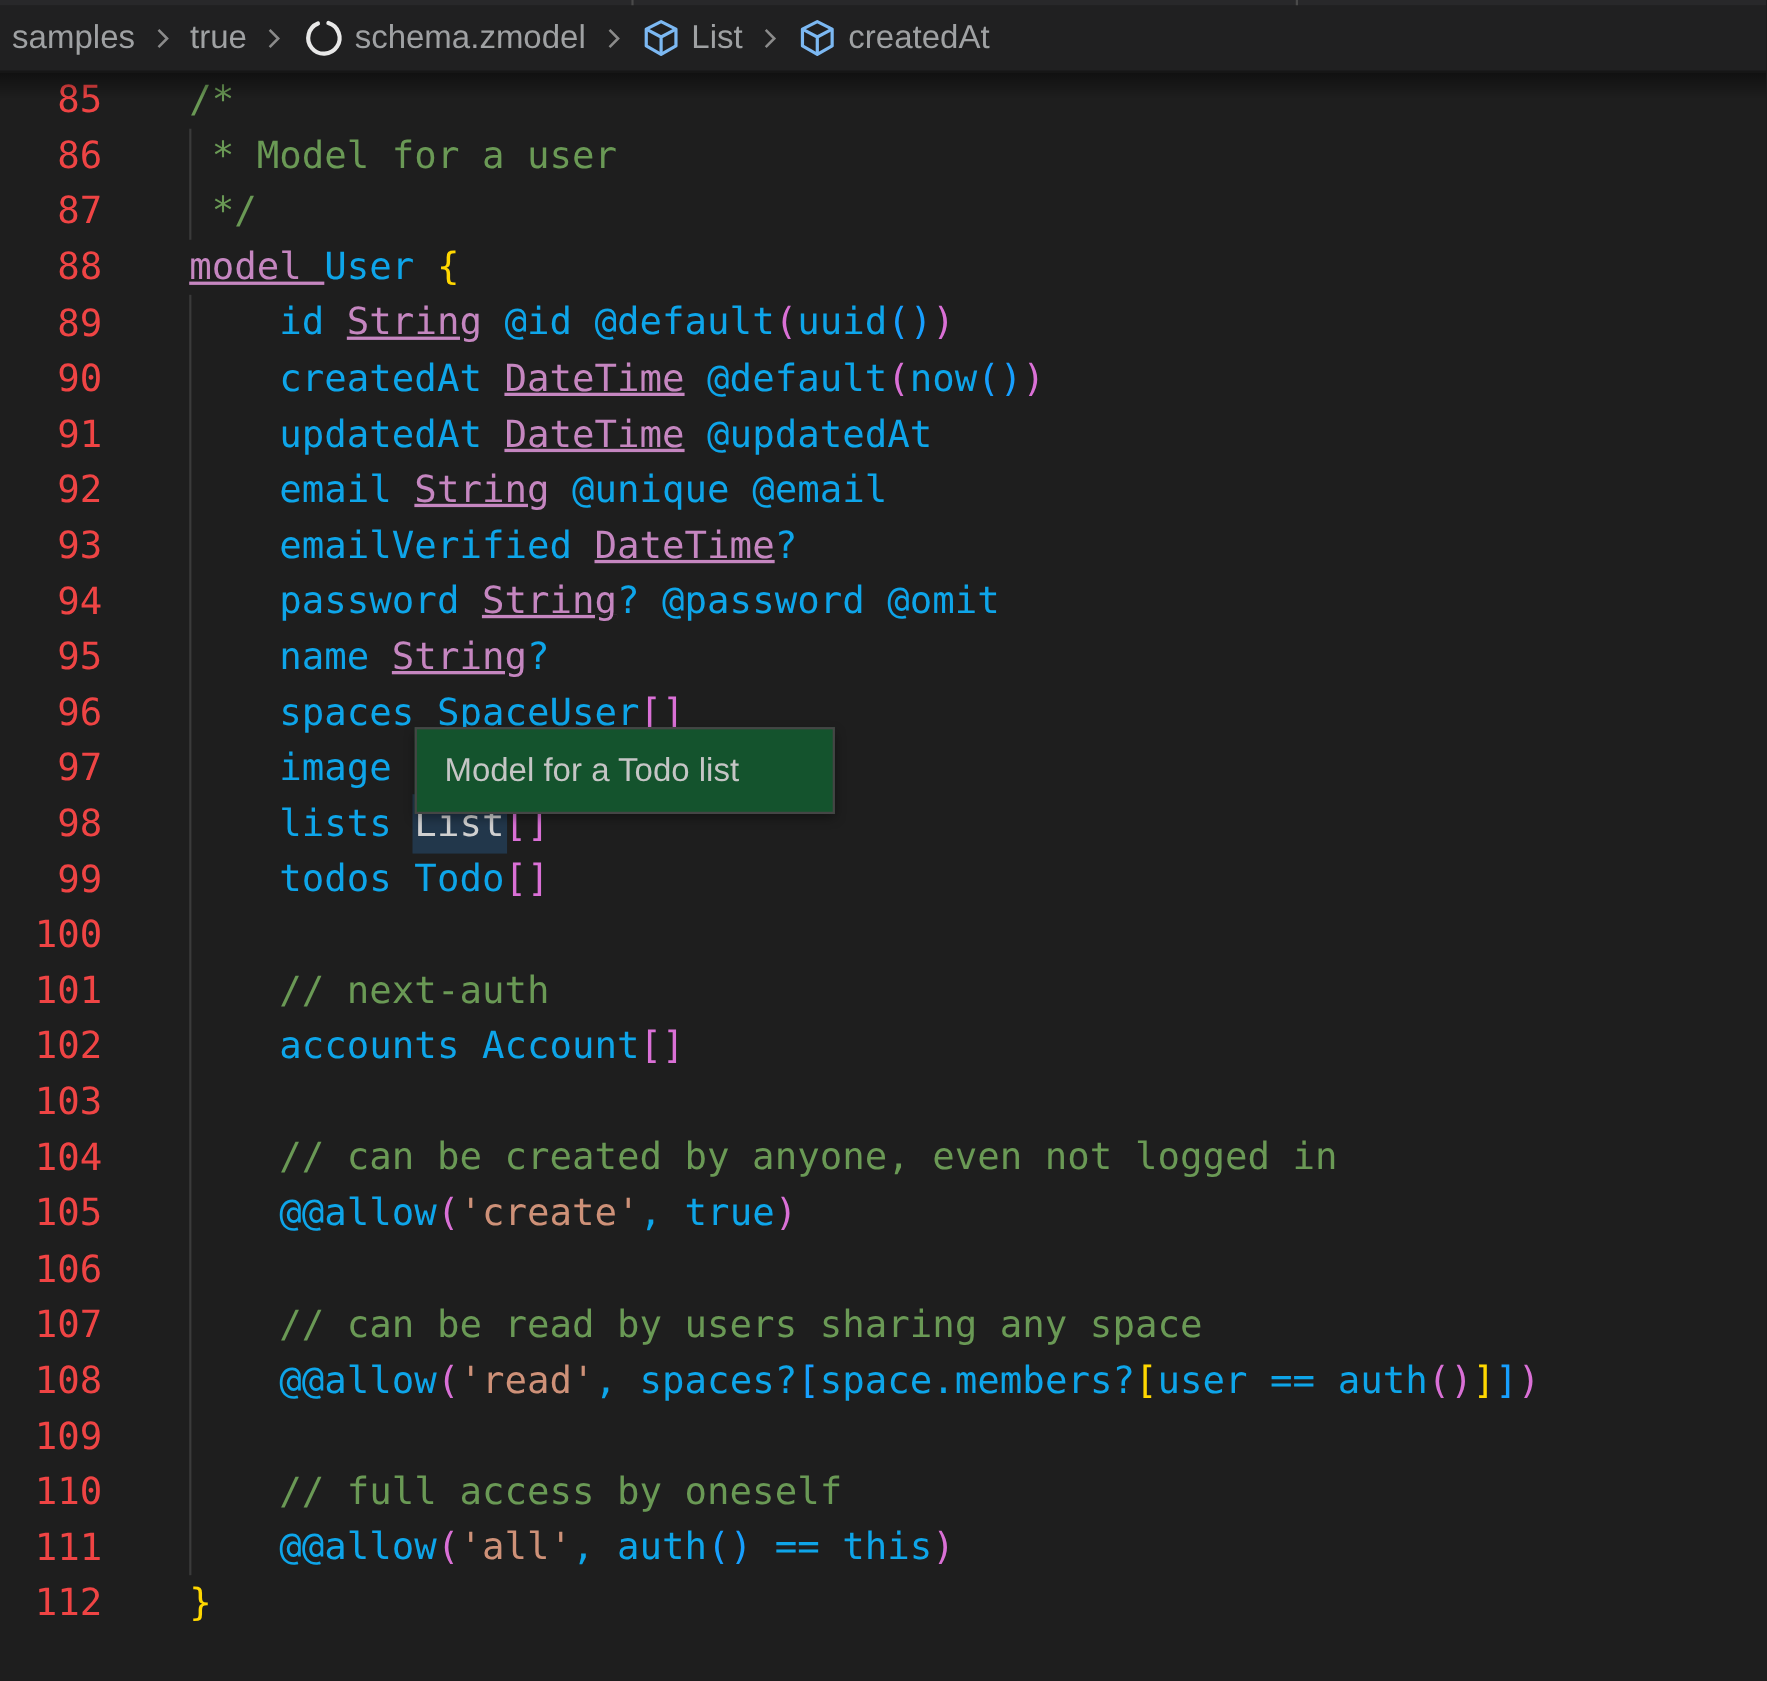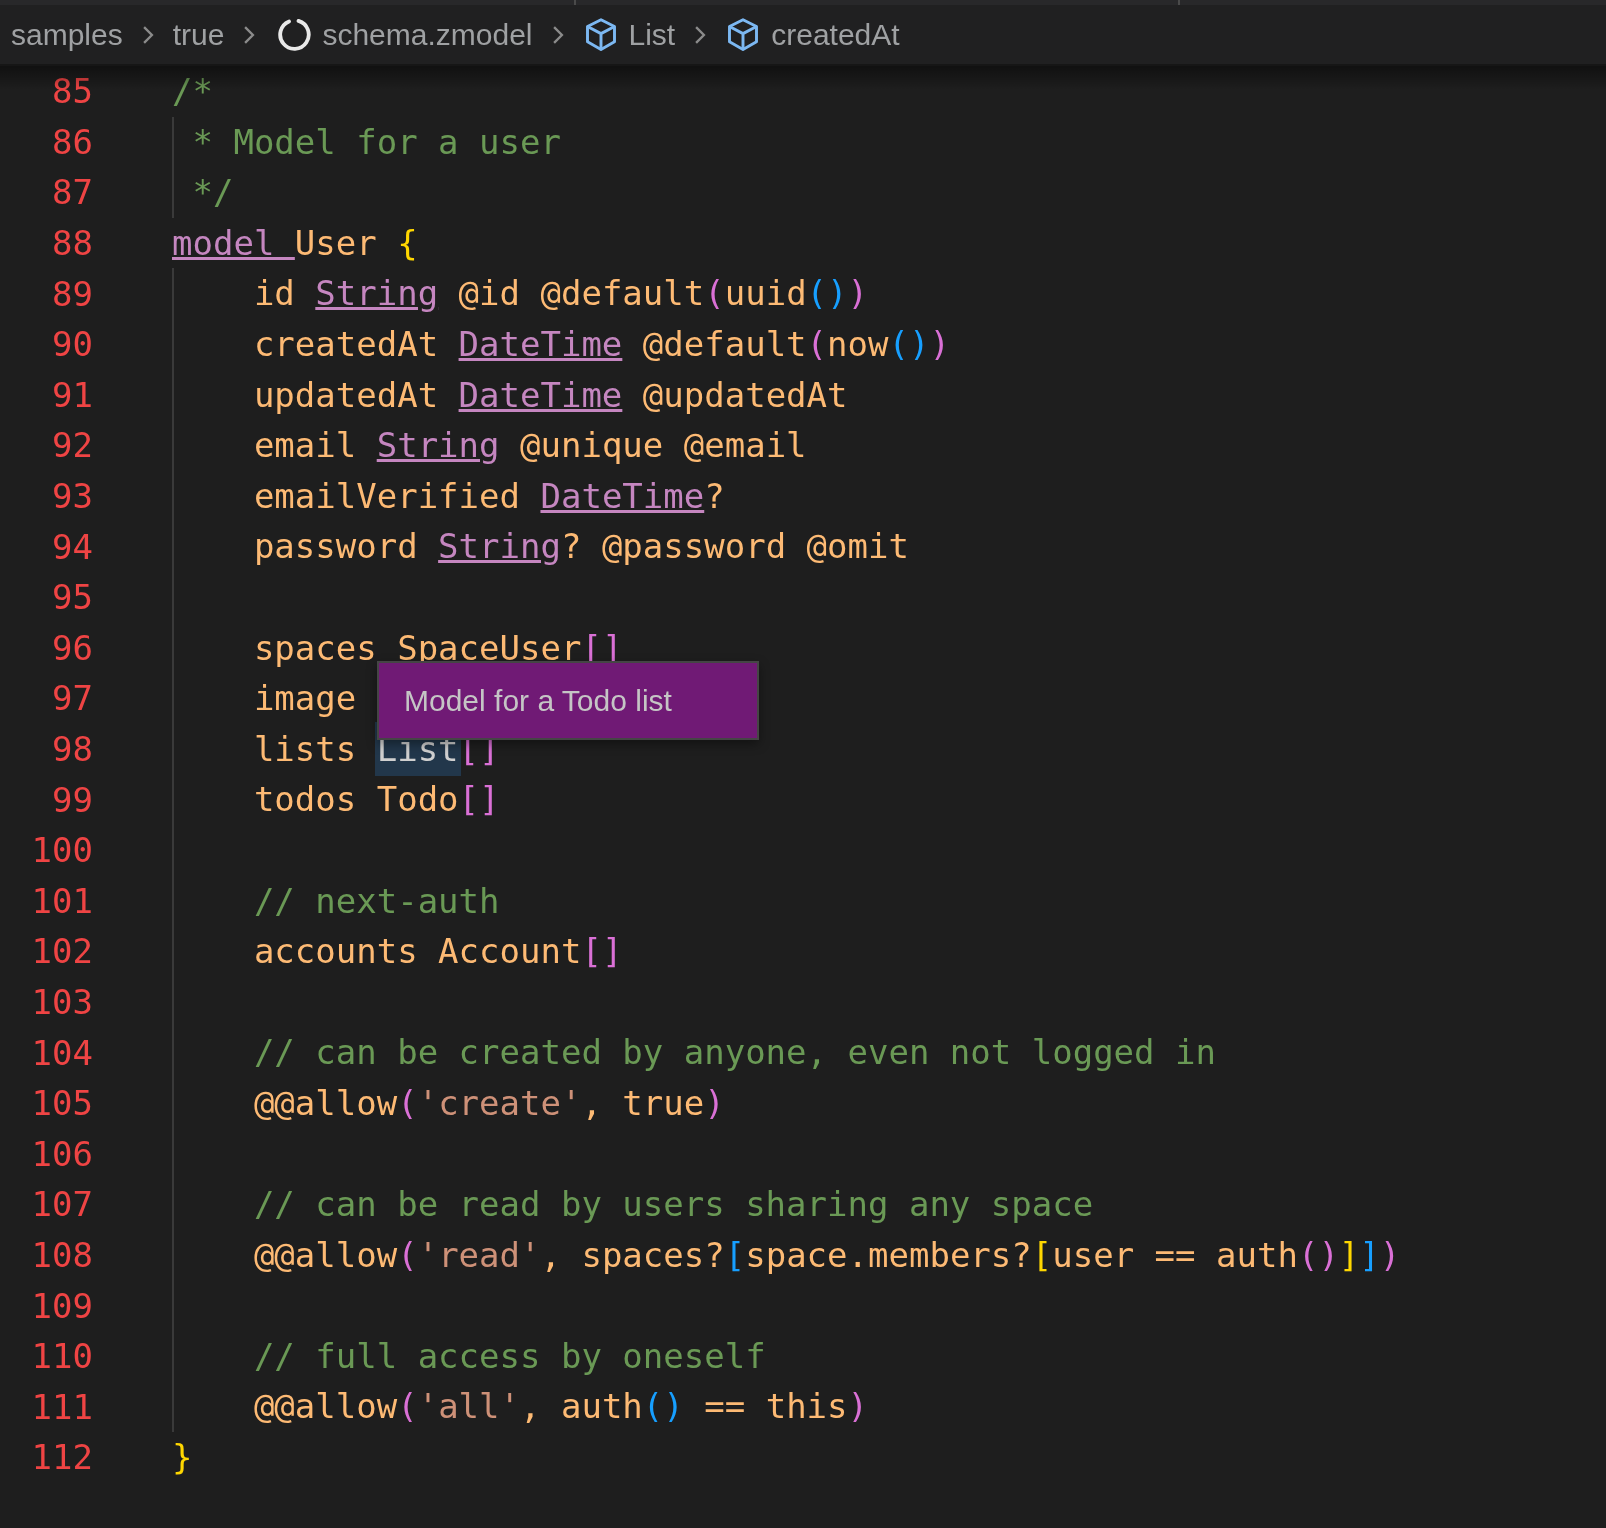--- a/index.html
+++ b/index.html
@@ -27,33 +27,33 @@
     border-top:2px solid #161616;box-sizing:border-box;pointer-events:none;
   }
   
   #editor{position:absolute;top:64px;left:0;width:100%;height:1464px;
     font-family:"DejaVu Sans Mono","Liberation Mono",monospace;font-size:34px;}
   #rows{position:absolute;top:2px;left:0;width:100%;}
   .row{display:flex;height:50.6px;align-items:center;}
   .ln{width:93px;flex:0 0 93px;text-align:right;color:#ef4444;user-select:none;}
   .code{margin:0;padding:0 0 0 79px;font-family:inherit;font-size:inherit;
         white-space:pre;line-height:50.6px;}
-  .tok-d{color:#fdba74;}
+  .tok-d{color:#0ea5e9;}
   .tok-k{color:#c586c0;text-decoration:underline;}
   .tok-cm{color:#6a9955;}
   .tok-s{color:#ce9178;}
   .tok-b1{color:#ffd700;}
   .tok-b2{color:#da70d6;}
   .tok-b3{color:#179fff;}
   .tok-hl{color:#d0d0d0;background:#22374b;padding:7px 2px;margin:0 -2px;}
   .indent-guide{position:absolute;left:172px;width:2px;background:#3a3a3a;}
   
   #hover-tooltip{
     position:absolute;left:377px;top:661px;width:382px;height:79px;
-    background:#701a75;border:2px solid #454545;box-sizing:border-box;
+    background:#14532d;border:2px solid #454545;box-sizing:border-box;
     display:flex;align-items:center;padding-left:25px;z-index:10;
     font-family:"Liberation Sans",sans-serif;font-size:30px;color:#c5c5c5;
     box-shadow:0 4px 10px rgba(0,0,0,0.4);
   }
 </style>
 </head>
 <body>
 
 <div id="screen">
 
@@ -160,20 +160,21 @@
         <div class="row">
           <div class="ln">93</div>
           <pre class="code"><span class="tok-d">    emailVerified </span><span class="tok-k">DateTime</span><span class="tok-d">?</span></pre>
         </div>
         <div class="row">
           <div class="ln">94</div>
           <pre class="code"><span class="tok-d">    password </span><span class="tok-k">String</span><span class="tok-d">? @password @omit</span></pre>
         </div>
         <div class="row">
           <div class="ln">95</div>
+          <pre class="code"><span class="tok-d">    name </span><span class="tok-k">String</span><span class="tok-d">?</span></pre>
         </div>
         <div class="row">
           <div class="ln">96</div>
           <pre class="code"><span class="tok-d">    spaces SpaceUser</span><span class="tok-b2">[]</span></pre>
         </div>
         <div class="row">
           <div class="ln">97</div>
           <pre class="code"><span class="tok-d">    image</span></pre>
         </div>
         <div class="row">

